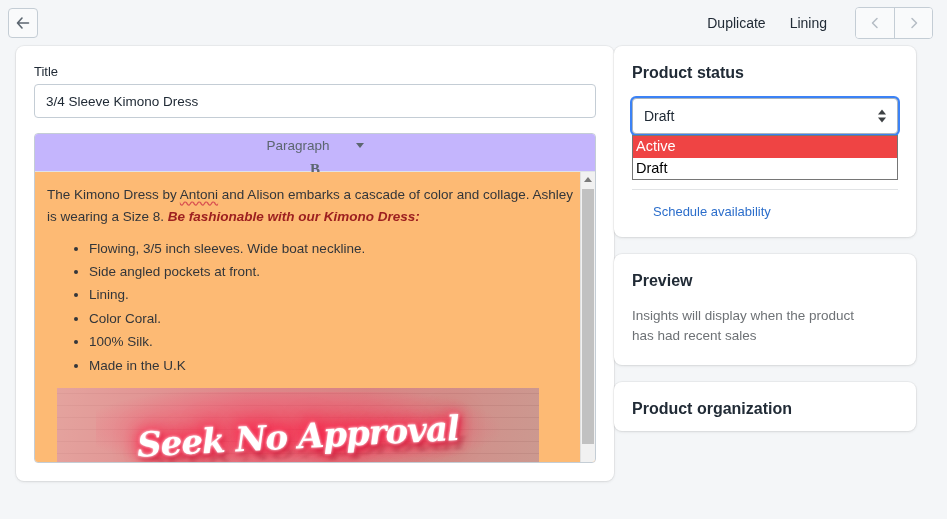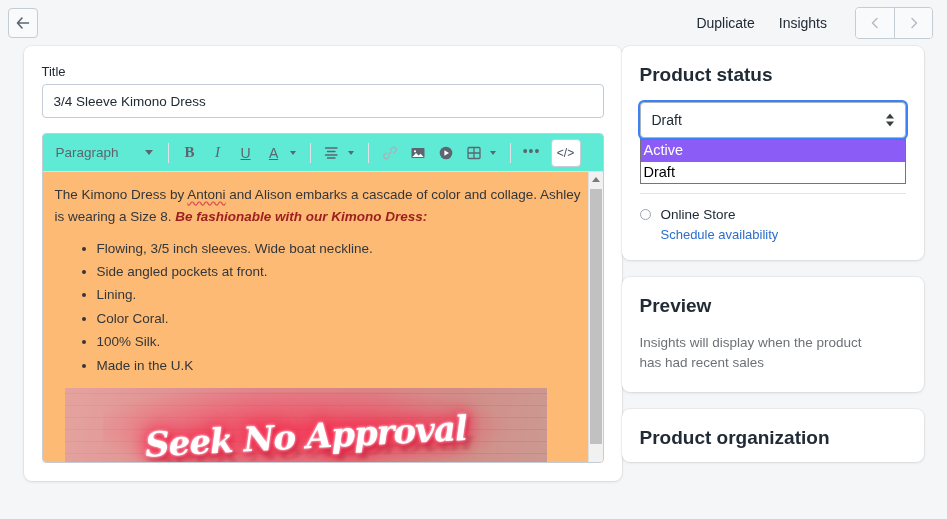--- a/index.html
+++ b/index.html
@@ -95,36 +95,35 @@
     cursor: pointer;
     color: #c4cdd5;
   }
   .pager-btn + .pager-btn { border-left: 1px solid #c4cdd5; }
 
   
   .page-body {
     display: flex;
     padding: 0 16px;
     align-items: flex-start;
-    justify-content: center;
   }
 
   .col-main { width: 598px; flex: 0 0 598px; }
   .col-side { width: 302px; flex: 0 0 302px; }
 
   .card {
     background: #ffffff;
     border-radius: 8px;
     box-shadow: 0 0 0 1px rgba(63,63,68,0.05), 0 1px 3px 0 rgba(63,63,68,0.12);
     padding: 18px;
     margin-bottom: 17px;
   }
 
   .card-title {
-    font-size: 19px;
+    font-size: 16px;
     font-weight: 600;
     color: #212b36;
     margin-bottom: 16px;
   }
 
   
   .field-label {
     font-size: 13px;
     color: #212b36;
     margin-bottom: 5px;
@@ -153,23 +152,24 @@
     border-radius: 4px;
     overflow: hidden;
     background: #fff;
   }
 
   .editor-toolbar {
     display: flex;
     align-items: center;
     height: 38px;
     padding: 0 6px;
-    background: #5eead4;
+    background: #c4b5fd;
     border-bottom: 1px solid #dfe3e8;
     gap: 2px;
+    flex-direction: column;
   }
 
   .tb-select {
     display: flex;
     align-items: center;
     gap: 26px;
     padding: 4px 7px;
     border-radius: 3px;
     cursor: pointer;
     color: #5c6670;
@@ -383,21 +383,21 @@
     font-family: "Liberation Sans", sans-serif;
   }
   .select-option {
     padding: 1px 3px 2px 3px;
     line-height: 1.28;
     color: #000;
     cursor: pointer;
     white-space: nowrap;
   }
   .select-option.selected {
-    background: #8b5cf6;
+    background: #ef4444;
     color: #ffffff;
   }
 
   .section-head {
     display: flex;
     justify-content: space-between;
     align-items: baseline;
     margin-top: 29px;
   }
   .section-title {
@@ -457,21 +457,21 @@
   <div class="back-btn">
     <svg width="16" height="16" viewBox="0 0 16 16">
       <path d="M7 3 L2.5 8 L7 13 M2.6 8 L13.5 8" fill="none" stroke="#5c6670" stroke-width="1.6" stroke-linecap="round" stroke-linejoin="round"></path>
     </svg>
   </div>
 
 
   <div class="header-spacer"></div>
 
   <button class="header-action">Duplicate</button>
-  <button class="header-action">Insights</button>
+  <button class="header-action">Lining</button>
 
   <div class="pager">
     <div class="pager-btn">
       <svg width="14" height="14" viewBox="0 0 14 14">
         <path d="M9 2.5 L4.5 7 L9 11.5" fill="none" stroke="#b5bcc4" stroke-width="1.5" stroke-linecap="round" stroke-linejoin="round"></path>
       </svg>
     </div>
     <div class="pager-btn">
       <svg width="14" height="14" viewBox="0 0 14 14">
         <path d="M5 2.5 L9.5 7 L5 11.5" fill="none" stroke="#b5bcc4" stroke-width="1.5" stroke-linecap="round" stroke-linejoin="round"></path>
@@ -632,24 +632,20 @@
         </div>
       </div>
 
       <div class="section-head">
         <span class="section-title">SALES CHANNELS AND APPS</span>
         <a class="link">Manage</a>
       </div>
 
       <div class="divider"></div>
 
-      <div class="channel-row">
-        <span class="dot-icon"></span>
-        <span class="channel-name">Online Store</span>
-      </div>
       <a class="link channel-sub">Schedule availability</a>
     </div>
 
     <div class="card">
       <div class="card-title">Preview</div>
       <div class="insights-text">Insights will display when the product has had recent sales</div>
     </div>
 
     <div class="card card-org">
       <div class="card-title">Product organization</div>

